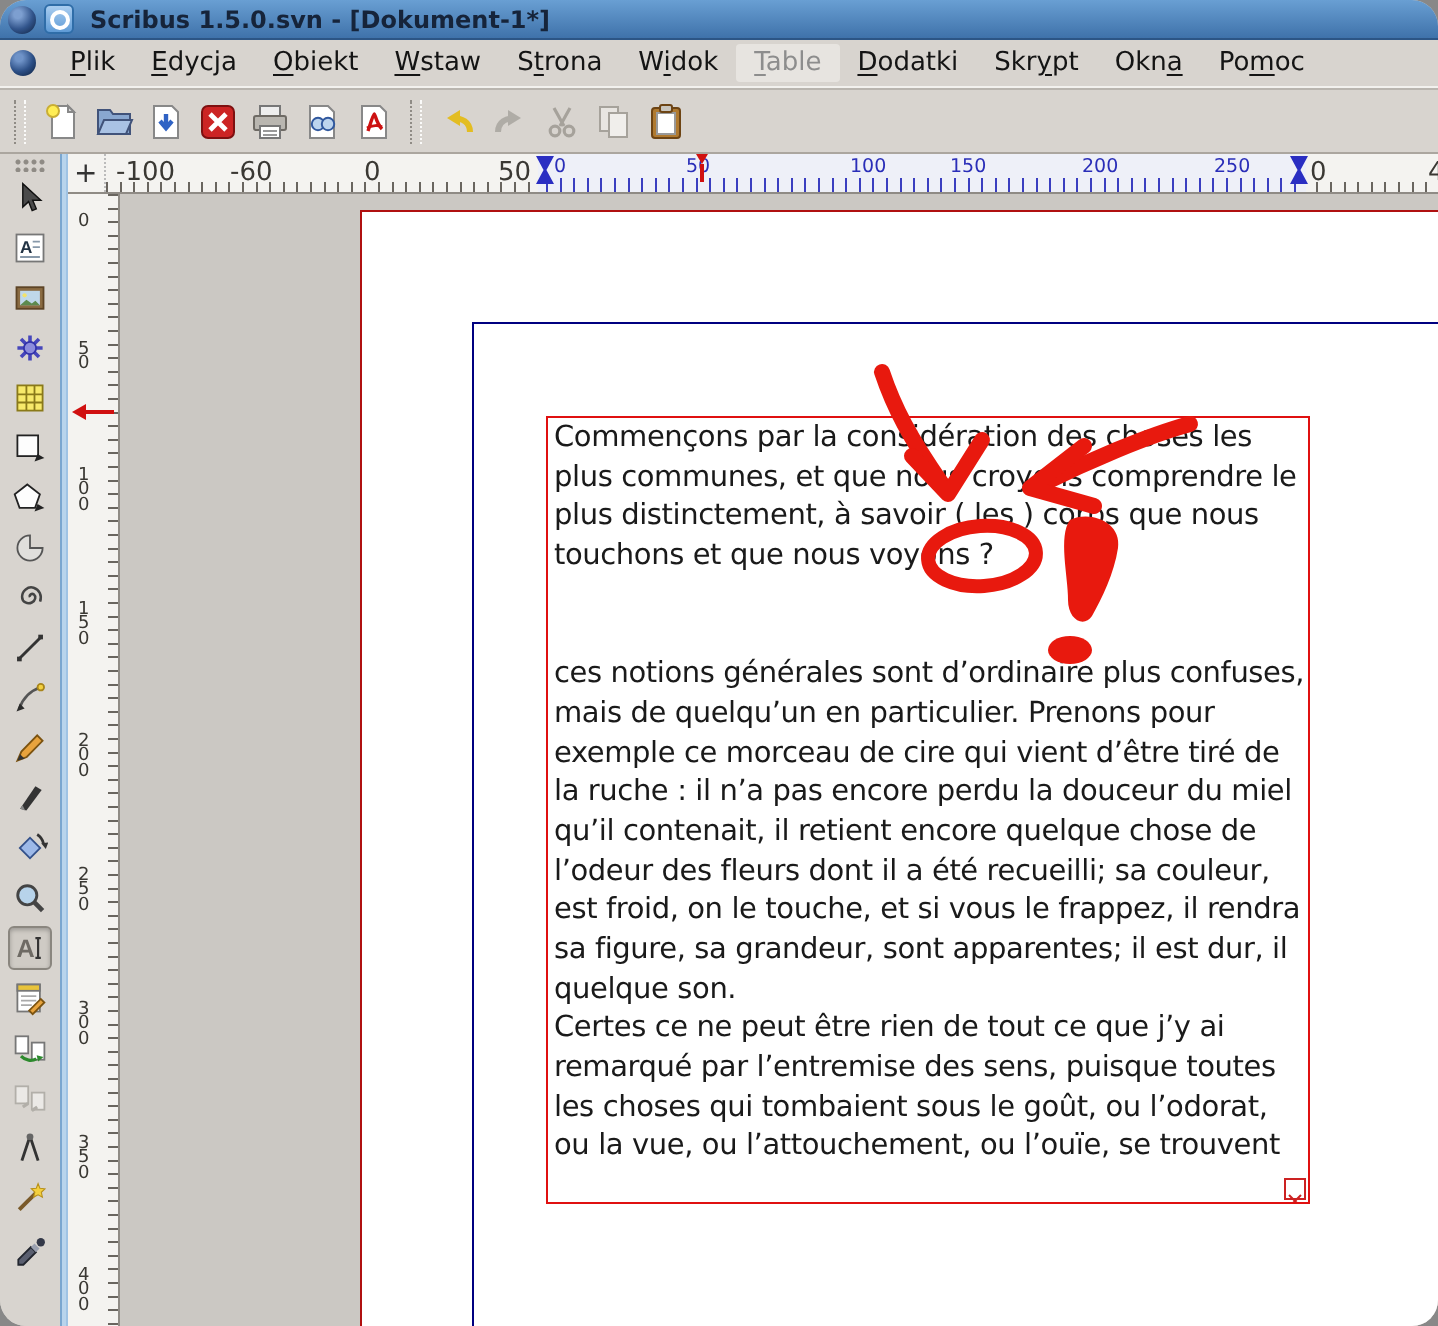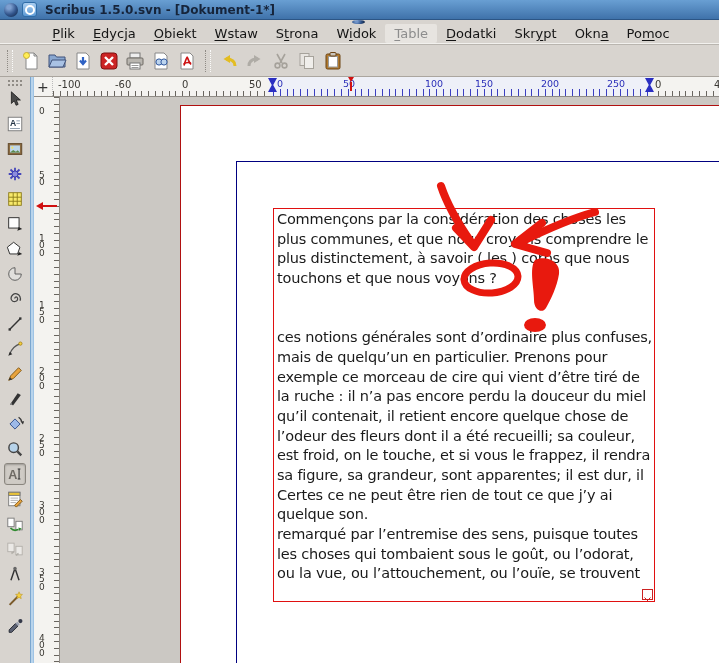--- a/index.html
+++ b/index.html
@@ -1,31 +1,31 @@
 <!DOCTYPE html>
 <html style="--annotation-red: #e8190e; --page-border: #b01010; --frame-border: #e01010; --margin-guide: #000080; --titlebar-top: #699fd3; --titlebar-bottom: #3f72aa; --chrome-bg: #d8d4cf; --canvas-bg: #cbc8c3; --ruler-bg: #f4f3f0;"><head>
 <meta charset="utf-8">
 <style>
   html,body{margin:0;padding:0;background:#888;}
   #window{position:relative;width:719px;height:663px;overflow:hidden;
     font-family:"DejaVu Sans","Liberation Sans",sans-serif;
-    background:var(--chrome-bg,#d8d4cf);user-select:none;}
+    background:var(--chrome-bg,#d8d4cf);user-select:none;border-radius:13px;}
   
   .titlebar{height:20px;display:flex;align-items:center;gap:4px;padding:0 4px;
     background:linear-gradient(var(--titlebar-top,#699fd3),var(--titlebar-bottom,#3f72aa));
     border-bottom:1px solid #2c5585;box-sizing:border-box;}
   .sphere{width:14px;height:14px;border-radius:50%;
     background:radial-gradient(circle at 35% 30%,#7d9fd0 15%,#32558c 55%,#0d1f3c);}
   .applogo{width:15px;height:15px;border-radius:3px;border:1px solid #2f6da8;box-sizing:border-box;
     background:linear-gradient(#a9cdf0,#5f9bd6);display:flex;align-items:center;justify-content:center;}
   .applogo .ring{width:6px;height:6px;border:2px solid #fff;border-radius:50%;}
   .title-text{font-size:12px;font-weight:bold;color:#16243a;margin-left:4px;white-space:nowrap;}
   
   .menubar{height:23px;display:flex;align-items:center;background:var(--chrome-bg,#d8d4cf);
-    border-bottom:1px solid #f2f1ee;padding-left:3px;flex-direction:column;}
+    border-bottom:1px solid #f2f1ee;padding-left:3px;}
   .menu-globe{width:13px;height:13px;border-radius:50%;margin:0 8px 0 2px;
     background:radial-gradient(circle at 35% 30%,#6f93c8 15%,#2c4f86 55%,#0b1c38);}
   .menu-item{font-size:13px;color:#141414;padding:2px 9px;white-space:nowrap;cursor:default;}
   .menu-item u{text-underline-offset:2px;}
   .menu-item.disabled{color:#8d8d8d;background:#e7e4e0;border-radius:2px;}
   
   .toolbar{height:33px;display:flex;align-items:center;background:var(--chrome-bg,#d8d4cf);
     border-top:1px solid #b9b5af;border-bottom:1px solid #aba69f;padding-left:2px;box-sizing:border-box;}
   .tb-handle{width:4px;height:22px;margin:0 5px;border-left:1px dotted #8f8b85;border-right:1px dotted #fbfbfa;}
   .tb-btn{width:26px;height:26px;border:none;background:transparent;padding:2px;margin:0;
@@ -46,21 +46,21 @@
   .pal-btn.disabled{opacity:.75;}
   .splitter{width:4px;background:#b8d4ec;border-left:1px solid #7aa6cf;border-right:1px solid #9fc3e4;box-sizing:border-box;}
   .rightcol{flex:1;display:flex;flex-direction:column;min-width:0;}
   
   .hrow{height:20px;display:flex;background:var(--ruler-bg,#f4f3f0);border-bottom:1px solid #8f8b85;box-sizing:border-box;}
   .corner{width:18px;position:relative;border-right:1px dotted #bbb;}
   .corner .plus{position:absolute;left:3px;top:2px;font-size:14px;color:#333;}
   .hruler{flex:1;position:relative;overflow:hidden;}
   .hticks{position:absolute;left:0;right:0;bottom:0;height:5px;
     background:repeating-linear-gradient(90deg,#69655f 0 1px,transparent 1px 6.8px);}
-  .hlabel{position:absolute;top:2px;font-size:10px;color:#3a3833;white-space:pre;}
+  .hlabel{position:absolute;top:2px;font-size:13px;color:#3a3833;white-space:pre;}
   .bluezone{position:absolute;top:0;bottom:0;background:#eef0f8;}
   .bluezone .bticks{position:absolute;left:4px;right:4px;bottom:0;height:7px;
     background:repeating-linear-gradient(90deg,#3a3ec0 0 1px,transparent 1px 6.8px);}
   .blabel{position:absolute;top:1px;font-size:9.5px;color:#2a2eb8;}
   .bowtie{position:absolute;top:1px;width:9px;height:14px;background:#2a2ec2;
     clip-path:polygon(0 0,100% 0,58% 50%,100% 100%,0 100%,42% 50%);}
   .hpin{position:absolute;top:0;display:flex;flex-direction:column;align-items:center;}
   .hpin .head{width:0;height:0;border-left:3px solid transparent;border-right:3px solid transparent;
     border-top:5px solid #d01010;}
   .hpin .stem{width:2px;height:9px;background:#d01010;}
@@ -433,22 +433,22 @@
                 <div class="tl"> </div>
                 <div class="tl"> </div>
                 <div class="tl">ces notions générales sont d’ordinaire plus confuses,</div>
                 <div class="tl">mais de quelqu’un en particulier. Prenons pour</div>
                 <div class="tl">exemple ce morceau de cire qui vient d’être tiré de</div>
                 <div class="tl">la ruche : il n’a pas encore perdu la douceur du miel</div>
                 <div class="tl">qu’il contenait, il retient encore quelque chose de</div>
                 <div class="tl">l’odeur des fleurs dont il a été recueilli; sa couleur,</div>
                 <div class="tl">est froid, on le touche, et si vous le frappez, il rendra</div>
                 <div class="tl">sa figure, sa grandeur, sont apparentes; il est dur, il</div>
+                <div class="tl">quelque son.</div>
                 <div class="tl">Certes ce ne peut être rien de tout ce que j’y ai</div>
-                <div class="tl">quelque son.</div>
                 <div class="tl">remarqué par l’entremise des sens, puisque toutes</div>
                 <div class="tl">les choses qui tombaient sous le goût, ou l’odorat,</div>
                 <div class="tl">ou la vue, ou l’attouchement, ou l’ouïe, se trouvent</div>
               </div>
             <div class="overflow-box">
               <svg width="9" height="9" viewBox="0 0 9 9">
                   <path d="M1.5 1.5l6 6M7.5 1.5l-6 6" stroke="#cc2222" stroke-width="1"></path>
                 </svg>
             </div>
           </div>

